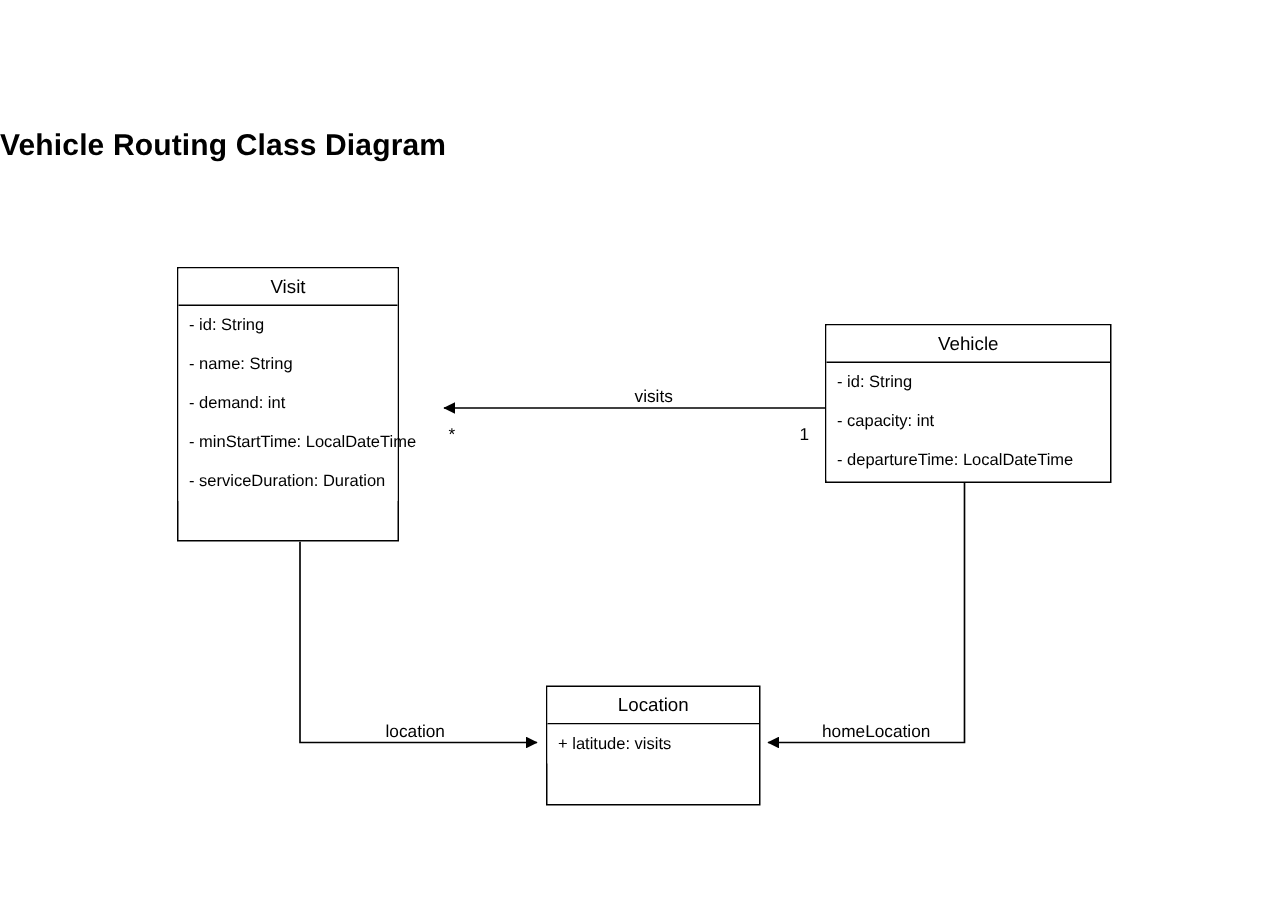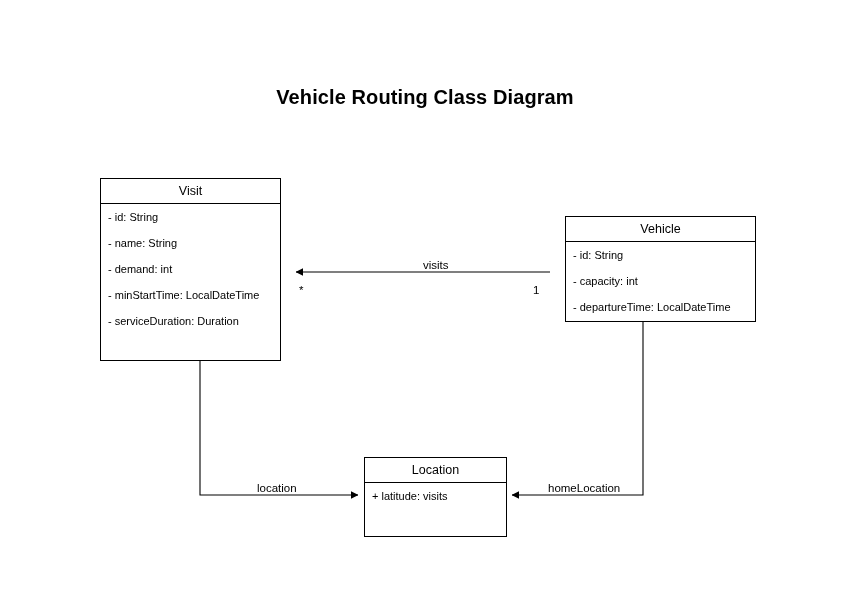--- a/index.html
+++ b/index.html
@@ -24,21 +24,21 @@
     left: 0;
     top: 0;
     width: 850px;
     height: 600px;
   }
   .diagram-title {
     position: absolute;
     left: 0;
     top: 86px;
     width: 850px;
-    text-align: center;
+    text-align: left;
     font-size: 20px;
     font-weight: bold;
     letter-spacing: 0.1px;
     color: #000000;
   }
   .uml-class {
     position: absolute;
     box-sizing: border-box;
     border: 1px solid #000000;
     background: #ffffff;
@@ -63,22 +63,22 @@
   }
   .uml-attrs li {
     box-sizing: border-box;
     height: 26px;
     line-height: 26px;
     padding-left: 7px;
     font-size: 11px;
     white-space: nowrap;
   }
   
-  #class-visit    { left: 100px; top: 178px; width: 181px; height: 183px; }
-  #class-vehicle  { left: 550px; top: 216px; width: 191px; height: 106px; margin-left: 15px; }
+  #class-visit    { left: 118px; top: 178px; width: 148px; height: 183px; }
+  #class-vehicle  { left: 550px; top: 216px; width: 191px; height: 106px; }
   #class-location { left: 364px; top: 457px; width: 143px; height: 80px; }
 
   .edge-label {
     position: absolute;
     font-size: 11.5px;
     color: #000000;
     white-space: nowrap;
     background: #ffffff;
     padding: 0 3px;
     z-index: 3;

